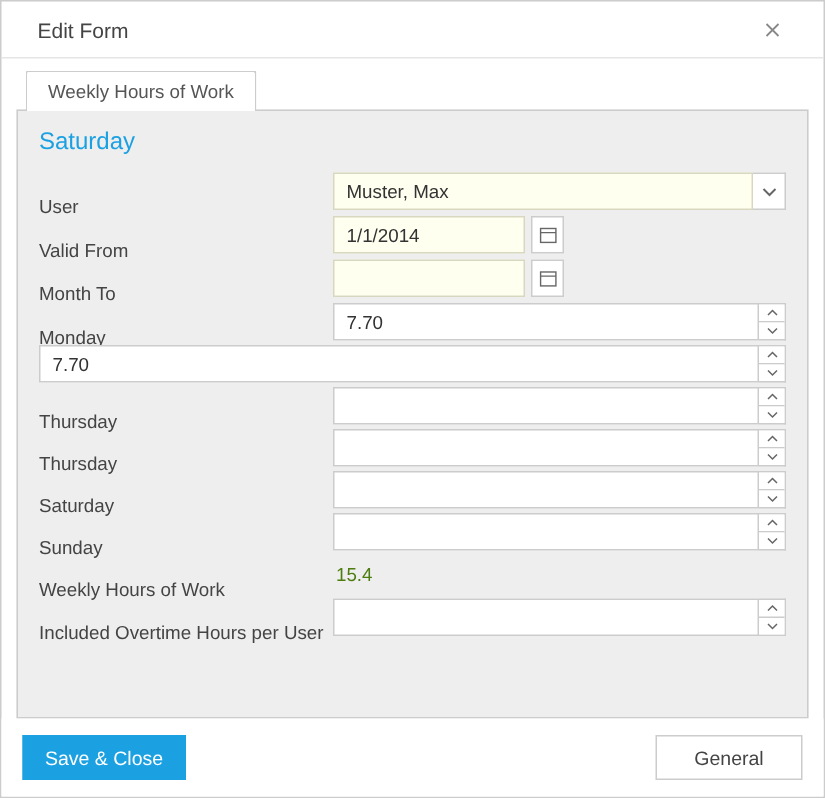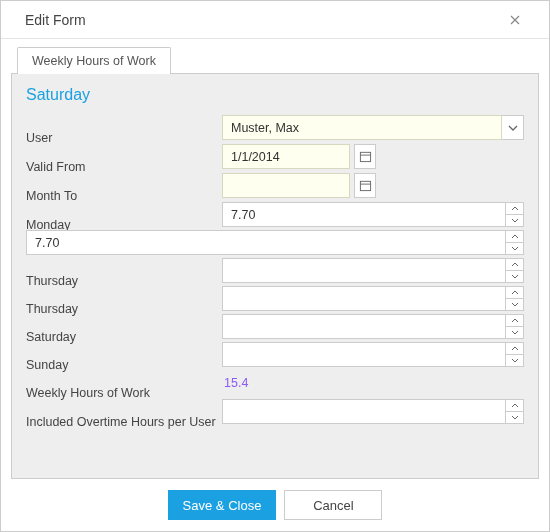--- a/index.html
+++ b/index.html
@@ -34,23 +34,23 @@
 .date-btn { width: 22px; height: 25px; border: 1px solid #ccc; background: #fff; margin-left: 4px; display: flex; align-items: center; justify-content: center; cursor: pointer; }
 .date-btn svg { width: 13px; height: 13px; fill: #666; }
 
 .spin { display: flex; flex: 1; }
 .spin-input { flex: 1; border: 1px solid #ccc; background: #fff; padding: 0 8px; font-size: 12.5px; color: #333; height: 25px; }
 .spin-btns { width: 18px; display: flex; flex-direction: column; border: 1px solid #ccc; border-left: none; }
 .spin-up, .spin-down { flex: 1; display: flex; align-items: center; justify-content: center; cursor: pointer; background: #fff; }
 .spin-up { border-bottom: 1px solid #ccc; }
 .spin-up svg, .spin-down svg { width: 8px; height: 5px; fill: #666; }
 
-.readonly-val { flex: 1; font-size: 12.5px; color: #8b5cf6; padding-left: 2px; }
-
-.footer { height: 52px; display: flex; align-items: center; justify-content: center; gap: 8px; padding: 0 14px; background: #fff; }
+.readonly-val { flex: 1; font-size: 12.5px; color: #4d7c0f; padding-left: 2px; }
+
+.footer { height: 52px; display: flex; align-items: center; justify-content: space-between; gap: 8px; padding: 0 14px; background: #fff; }
 .btn { min-width: 98px; height: 30px; border: 1px solid #ccc; background: #fff; font-size: 13px; color: #444; cursor: pointer; padding: 0 14px; }
 .btn.primary { background: #1ba1e2; border-color: #1ba1e2; color: #fff; }
 </style>
 </head>
 <body>
 
 <div class="window">
 
   <div class="titlebar">
     <div class="title">Edit Form</div>
@@ -253,16 +253,16 @@
               </svg>
             </div>
         </div>
       </div>
     </div>
 
   </div>
 
   <div class="footer">
     <button class="btn primary">Save &amp; Close</button>
-    <button class="btn">Cancel</button>
+    <button class="btn">General</button>
   </div>
 
 </div>
 
 </body></html>

